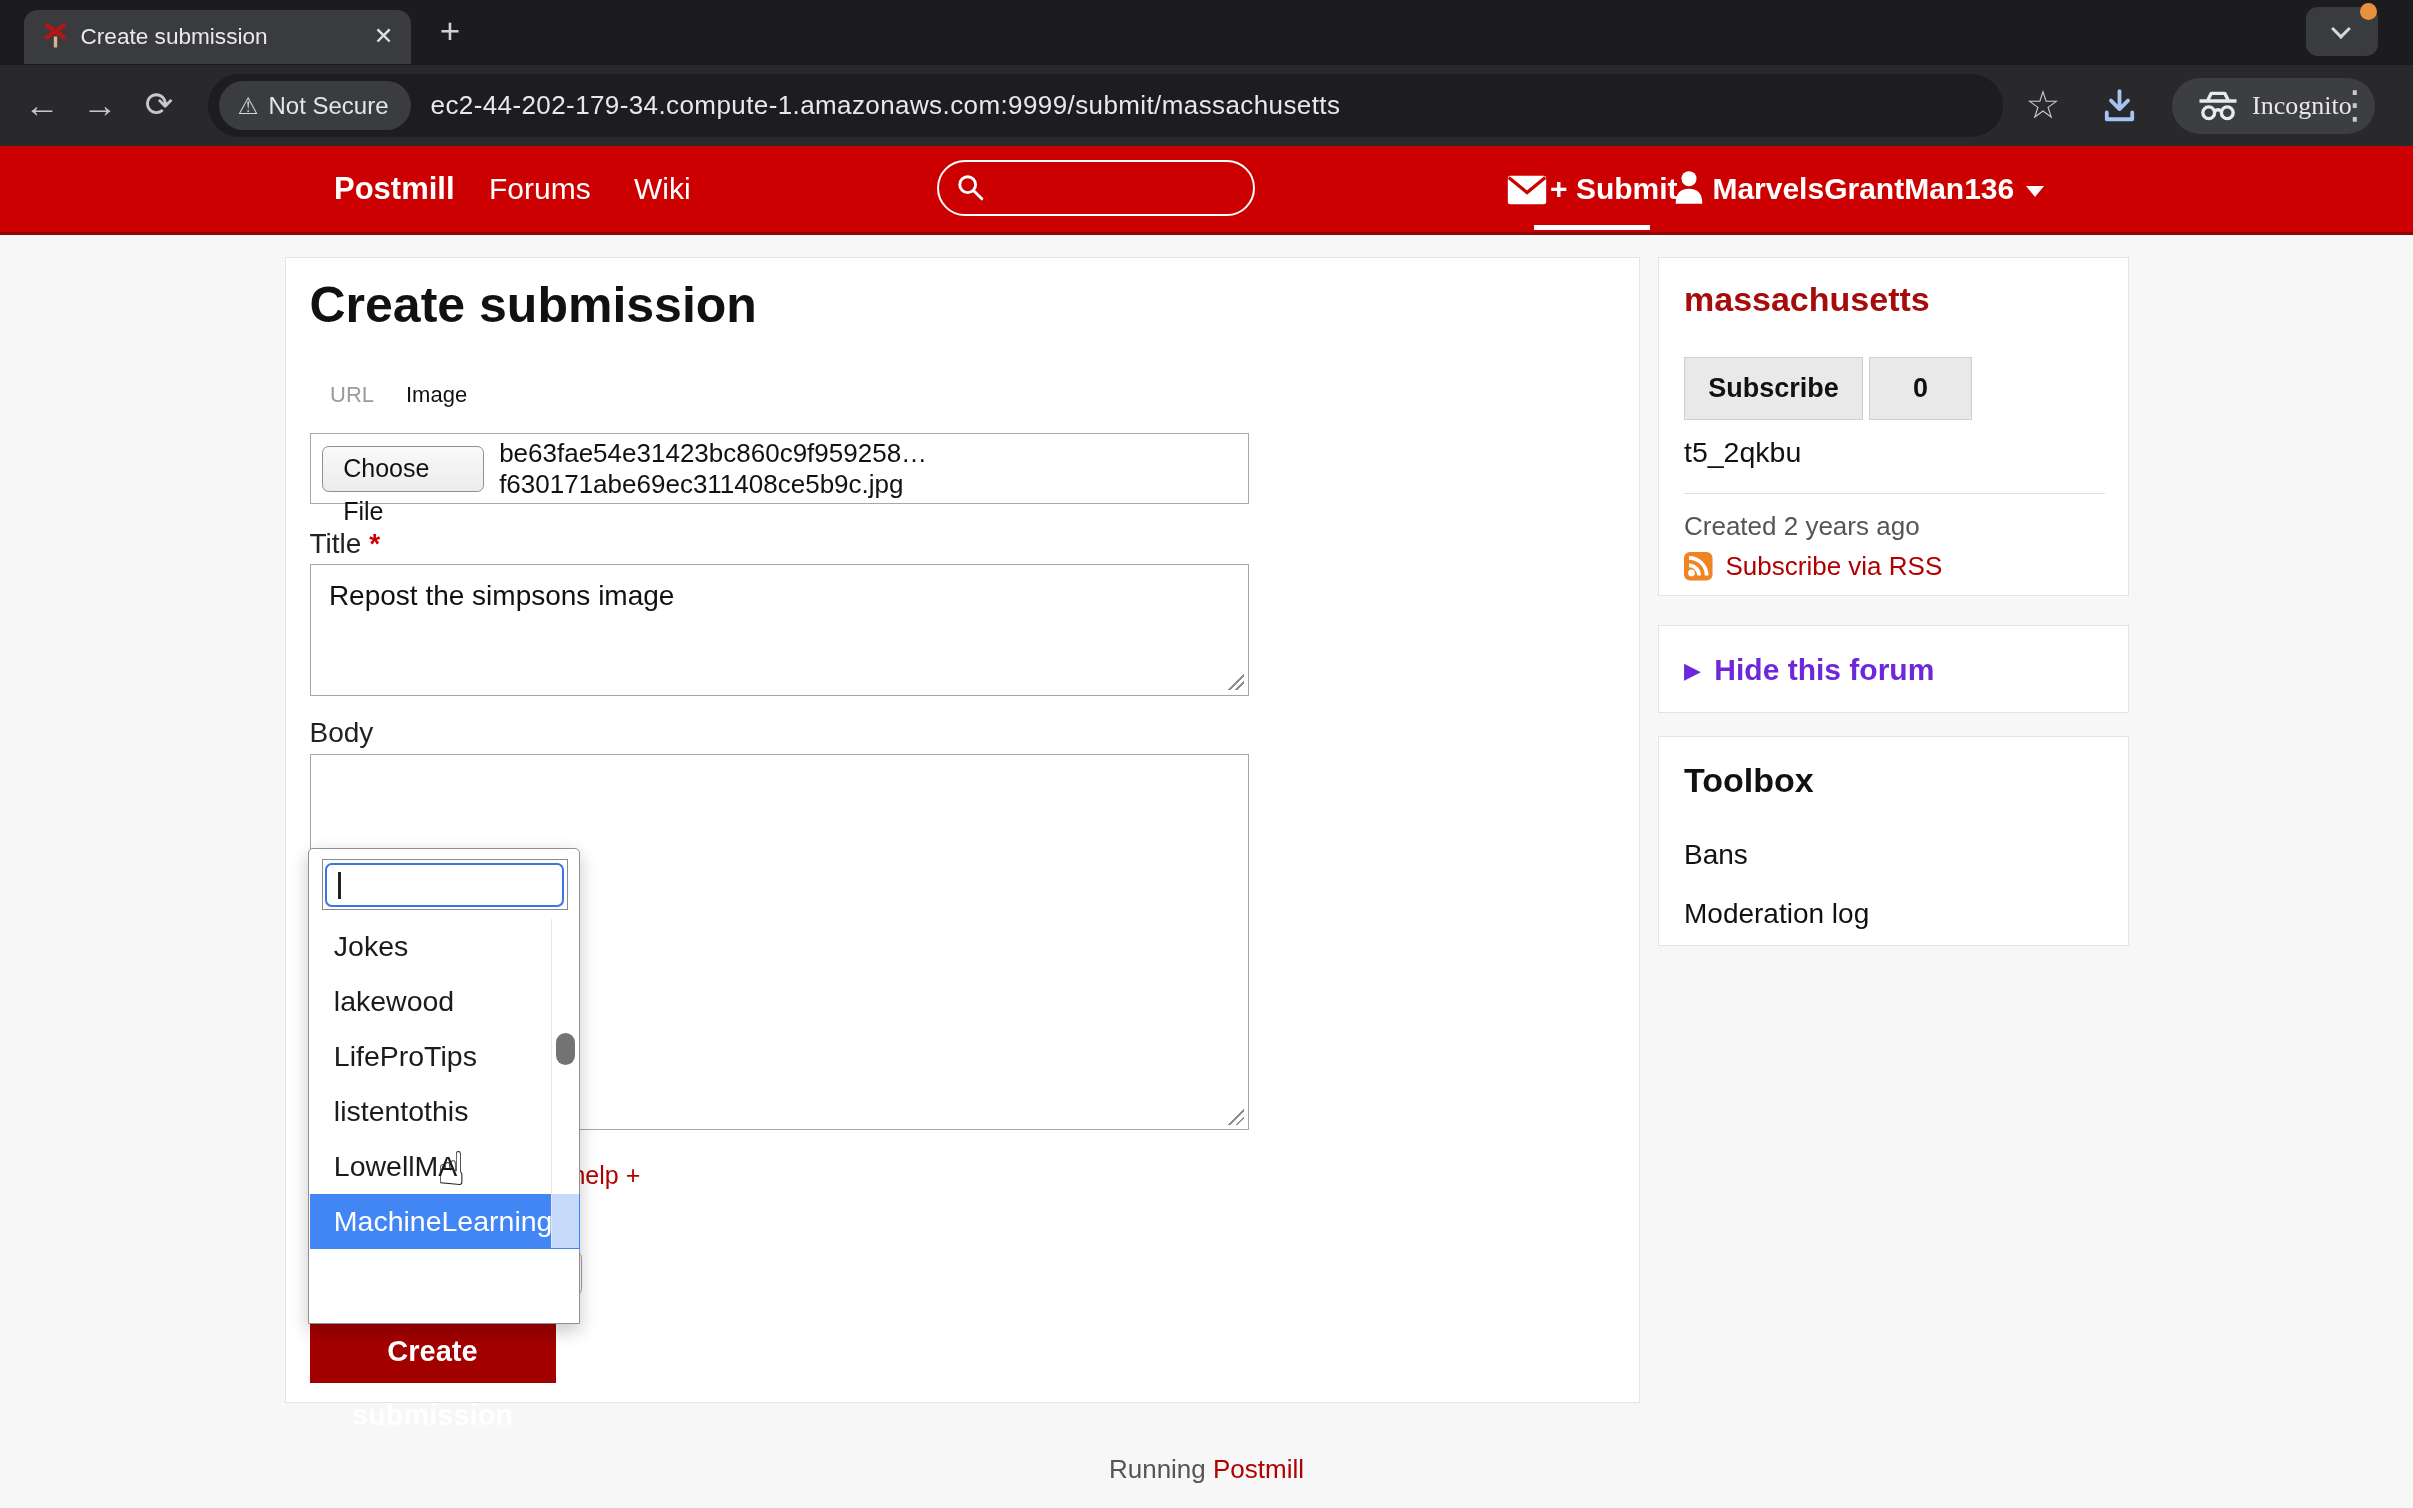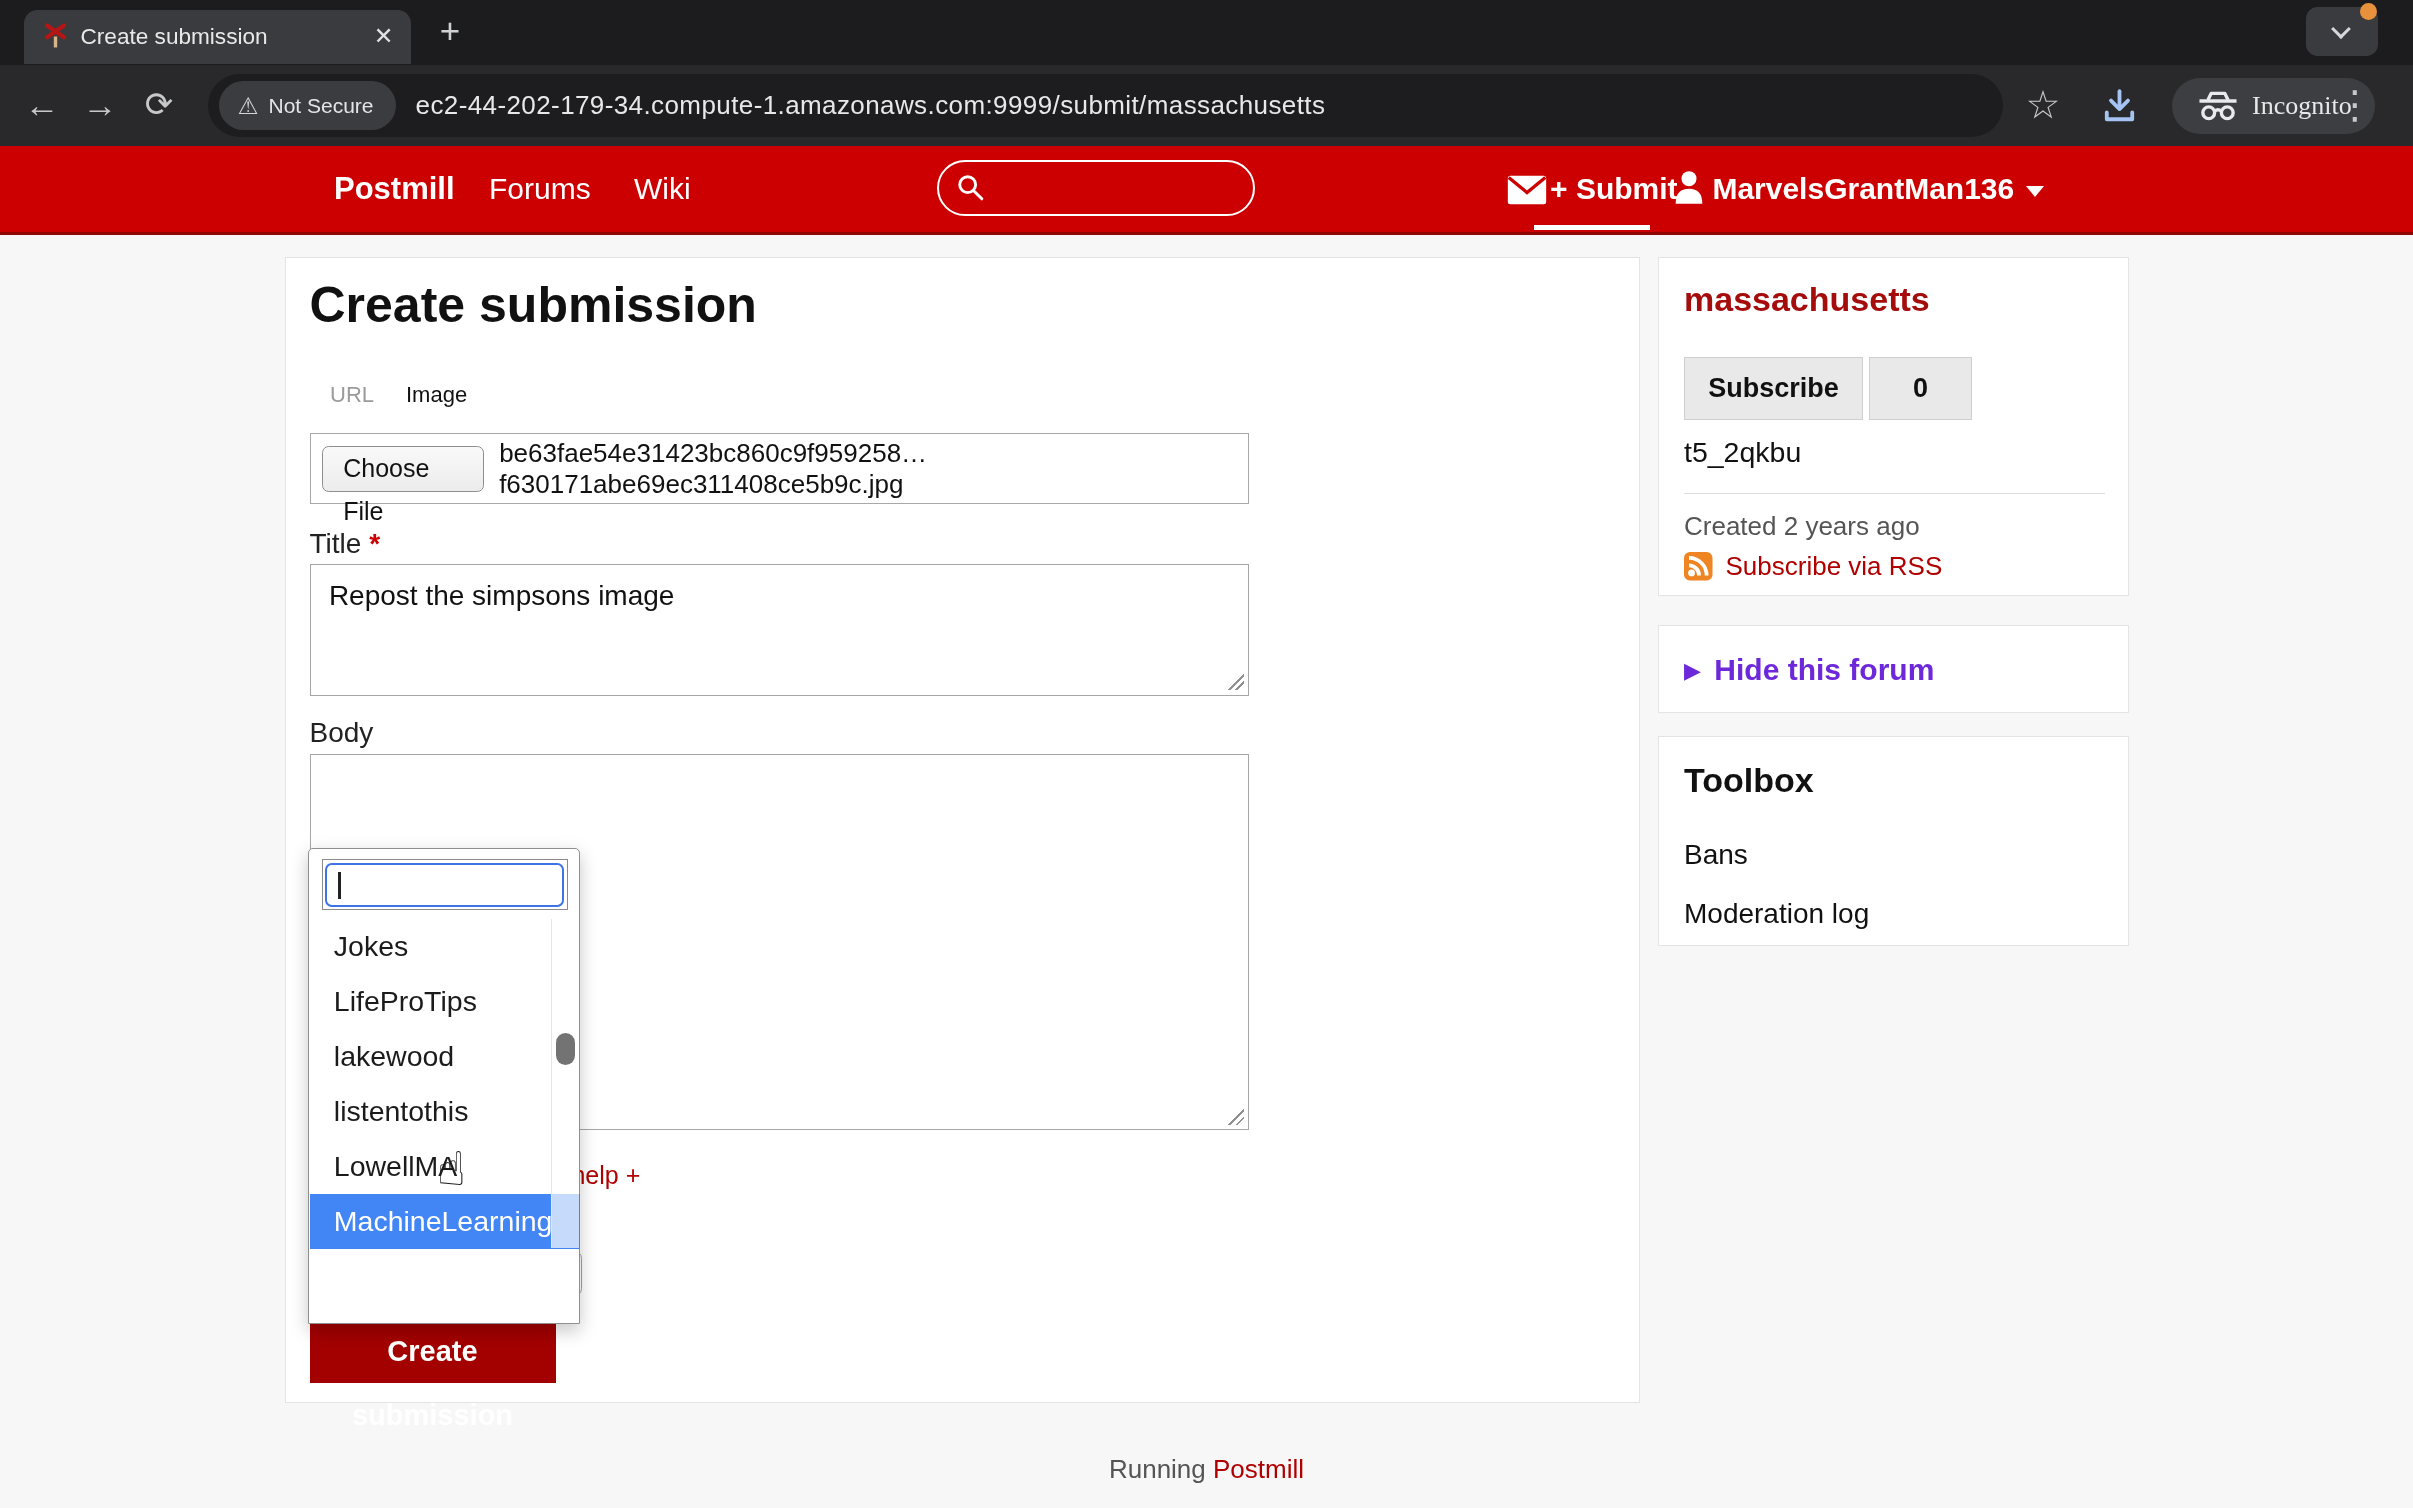--- a/index.html
+++ b/index.html
@@ -16,21 +16,21 @@
   .newtab { position:absolute; left:425px; top:6.7px; width:50px; height:50px; line-height:47px; text-align:center; font-size:35px; color:#cfd1d4; }
   .tabsearch { position:absolute; left:2306px; top:6.7px; width:72px; height:49px; border-radius:11.7px; background:#3a3b3e; }
   .chev-down { position:absolute; left:28px; top:15px; width:14.2px; height:14.2px; border-left:3.4px solid #d6d7d9; border-bottom:3.4px solid #d6d7d9; transform:rotate(-45deg); }
   .orange-dot { position:absolute; left:2360px; top:3.4px; width:17px; height:17px; border-radius:50%; background:#e8913c; }
 
   .toolbar { position:absolute; left:0; top:65px; width:2413px; height:81px; background:#29292c; }
   .tb-ico { position:absolute; top:0; height:81px; line-height:79px; text-align:center; width:50px; font-size:35px; color:#c7c8ca; }
   .omnibox { position:absolute; left:208px; top:9.2px; width:1795px; height:63px; border-radius:32px; background:#1d1d20; display:flex; align-items:center; }
   .chip { margin-left:11px; height:49px; border-radius:25px; background:#3b3c40; display:flex; align-items:center; padding:0 22px 0 18.4px; gap:10px; }
   .chip .warn { font-size:23.5px; color:#d3d4d6; }
-  .chip .chip-txt { font-size:21px; color:#e4e5e7; }
+  .chip .chip-txt { font-size:24px; color:#e4e5e7; }
   .url-text { margin-left:20px; font-size:26px; color:#e8e8ea; letter-spacing:0.4px; }
   .incog { position:absolute; left:2172px; top:12.6px; height:56px; border-radius:28.5px; background:#3d3e42; display:flex; align-items:center; padding:0 23.5px; gap:12.6px;font-family:Liberation Serif, serif; }
   .incog span { font-size:26px; color:#e8e8ea; }
 
   
   .navbar { position:absolute; left:0; top:146px; width:2413px; height:89px; background:#cc0000; border-bottom:3.4px solid #8f0606; }
   .nav-item { position:absolute; top:0; height:85px; line-height:85px; color:#fff; font-size:30px; }
   .brand { font-weight:bold; font-size:31px; }
   .searchpill { position:absolute; left:937px; top:14.2px; width:318px; height:56px; border:2.5px solid #fff; border-radius:34px; }
   .submit-underline { position:absolute; left:1534px; top:79px; width:116px; height:5px; background:#fff; }
@@ -204,22 +204,22 @@
   </div>
 
   <div class="popup">
     <div class="dd-search">
       <div class="dd-search-inner">
         <div class="dd-caret"></div>
       </div>
     </div>
     <div class="dd-list">
       <div class="dd-item">Jokes</div>
+      <div class="dd-item">lakewood</div>
       <div class="dd-item">LifeProTips</div>
-      <div class="dd-item">lakewood</div>
       <div class="dd-item">listentothis</div>
       <div class="dd-item">LowellMA</div>
       <div class="dd-item hl">MachineLearning</div>
     </div>
     <div class="dd-track">
       <div class="dd-thumb"></div>
     </div>
   </div>
   <div class="hand-cursor">☝</div>
 

